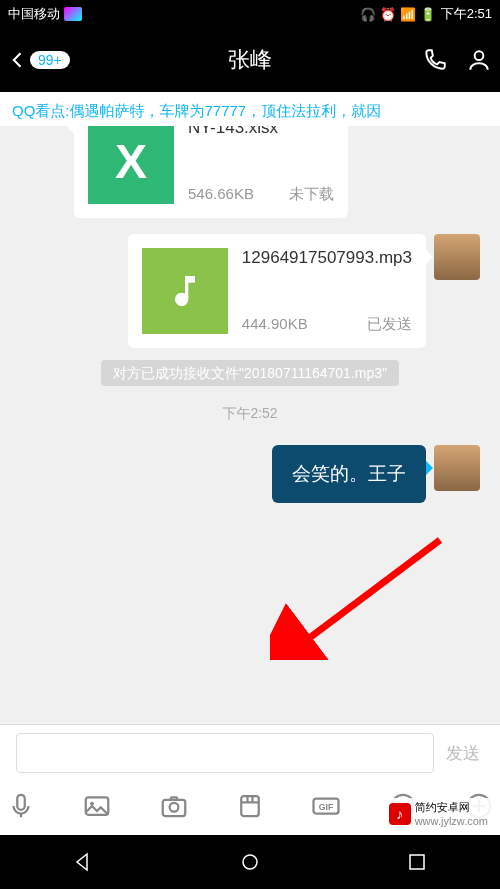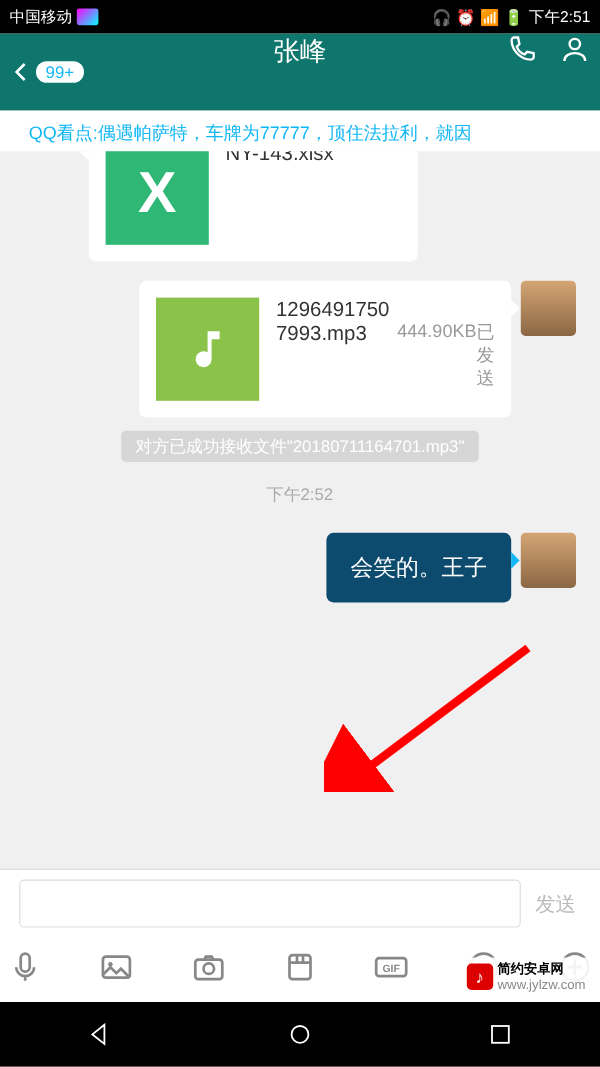--- a/index.html
+++ b/index.html
@@ -1,41 +1,41 @@
 <!DOCTYPE html>
 <html><head>
 <meta charset="utf-8">
 <style>
 *{margin:0;padding:0;box-sizing:border-box;font-family:-apple-system,"Helvetica Neue",Arial,sans-serif}
 body{width:500px;height:889px;background:#f0f0f0;position:relative;overflow:hidden}
 .status-bar{height:28px;background:#000;color:#fff;display:flex;align-items:center;padding:0 8px;font-size:13px}
 .status-l{display:flex;align-items:center;gap:4px}
 .status-r{margin-left:auto;display:flex;align-items:center;gap:4px}
 .grad{width:18px;height:14px;background:linear-gradient(135deg,#f0f,#0ff);border-radius:2px}
-.header{height:64px;background:#0f766e;display:flex;padding:0 8px;position:relative}
+.header{height:64px;background:#000000;display:flex;align-items:center;padding:0 8px;position:relative}
 .back{display:flex;align-items:center;cursor:pointer}
 .back svg{width:20px;height:20px}
 .badge{background:#fff;color:#12b7f5;border-radius:12px;padding:1px 8px;font-size:14px;margin-left:2px}
 .title{position:absolute;left:50%;transform:translateX(-50%);color:#fff;font-size:22px}
 .hicons{margin-left:auto;display:flex;gap:18px}
 .hicons svg{width:26px;height:26px}
-.banner{background:#fff;padding:10px 24px;color:#12b7f5;font-size:15px;border-bottom:6px solid #8b5cf6}
+.banner{background:#fff;padding:10px 12px;color:#12b7f5;font-size:15px;border-bottom:6px solid #8b5cf6}
 .chat{position:absolute;top:126px;bottom:120px;left:0;right:0;overflow:hidden;background:#f0f0f0}
 .msg{display:flex;padding:8px 12px;align-items:flex-start}
 .msg.sent{flex-direction:row-reverse}
 .avatar{width:46px;height:46px;border-radius:4px;background:linear-gradient(#d4a574,#8b6744);margin:0 8px;flex-shrink:0}
 .bubble{background:#fff;border-radius:6px;padding:0;max-width:310px;position:relative}
 .bubble::before{content:"";position:absolute;top:16px;width:0;height:0;border:7px solid transparent}
 .msg.recv .bubble::before{left:-14px;border-right-color:#fff}
 .msg.sent .bubble::before{right:-14px;border-left-color:#fff}
 .file{display:flex;padding:14px}
 .ficon{width:86px;height:86px;display:flex;align-items:center;justify-content:center;color:#fff;font-size:48px;flex-shrink:0}
 .ficon.x{background:#2fb776;font-weight:bold}
 .ficon.m{background:#8bc34a}
-.finfo{padding-left:14px;display:flex;flex-direction:row;justify-content:space-between;min-width:160px}
+.finfo{padding-left:14px;display:flex;flex-direction:column;justify-content:space-between;min-width:160px}
 .fname{font-size:17px;color:#333;word-break:break-all}
 .fmeta{display:flex;justify-content:space-between;color:#999;font-size:15px;margin-top:20px}
 .ts{text-align:center;color:#aaa;font-size:14px;padding:14px 0}
 .sys{text-align:center;padding:8px 0}
 .sys span{background:#d6d6d6;color:#fff;padding:5px 12px;border-radius:4px;font-size:14px}
 .txt-bubble{background:#0c4a6e;color:#fff;padding:16px 20px;border-radius:6px;font-size:19px;max-width:290px;position:relative}
 .txt-bubble::before{content:"";position:absolute;top:16px;right:-14px;border:7px solid transparent;border-left-color:#12b7f5}
 .arrow{position:absolute;top:530px;right:50px;width:180px;height:130px;pointer-events:none;z-index:5}
 .input-area{position:absolute;bottom:54px;left:0;right:0;background:#fff;border-top:1px solid #ddd}
 .input-row{display:flex;align-items:center;padding:8px 16px;gap:8px}
@@ -88,20 +88,24 @@
 
 <div class="chat">
 
   <div class="msg recv" style="margin-top:-30px">
     <div style="width:46px;margin:0 8px"></div>
     <div class="bubble">
       <div class="file">
         <div class="ficon x">X</div>
         <div class="finfo">
           <div class="fname">NY-143.xlsx</div>
+          <div class="fmeta">
+            <span>546.66KB</span>
+            <span>未下载</span>
+          </div>
         </div>
       </div>
     </div>
   </div>
 
 
   <div class="msg sent">
     <div class="avatar"></div>
     <div class="bubble">
       <div class="file">
@@ -190,16 +194,16 @@
       <circle cx="12" cy="12" r="7" stroke="#fff" stroke-width="1.5" fill="none"></circle>
     </svg>
   <svg viewBox="0 0 24 24">
       <rect x="5" y="5" width="14" height="14" stroke="#fff" stroke-width="1.5" fill="none"></rect>
     </svg>
 </div>
 
 <div class="wm">
   <div class="wm-ico">♪</div>
   <div>
-    <div style="font-weight:bold">简约安卓网</div>
+    <div style="font-weight:normal">简约安卓网</div>
     <div style="color:#888">www.jylzw.com</div>
   </div>
 </div>
 
 </body></html>

